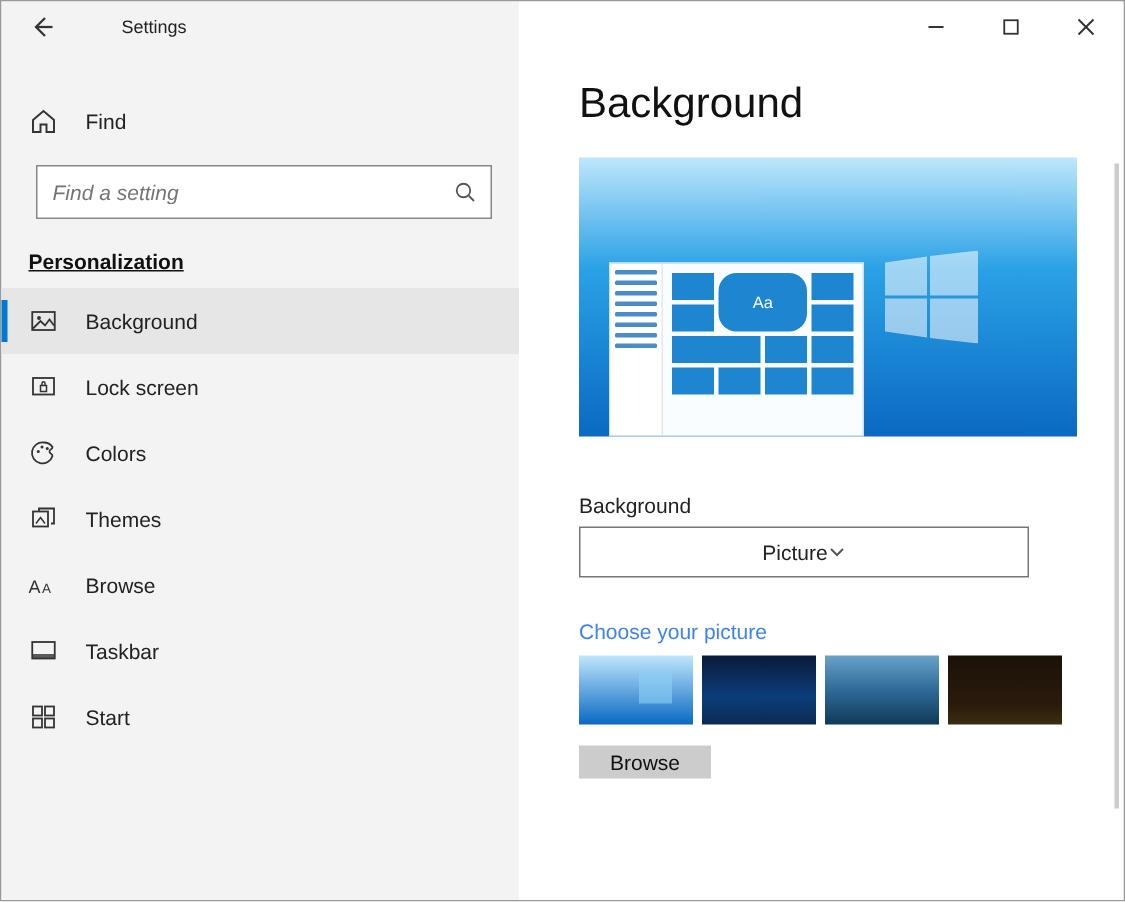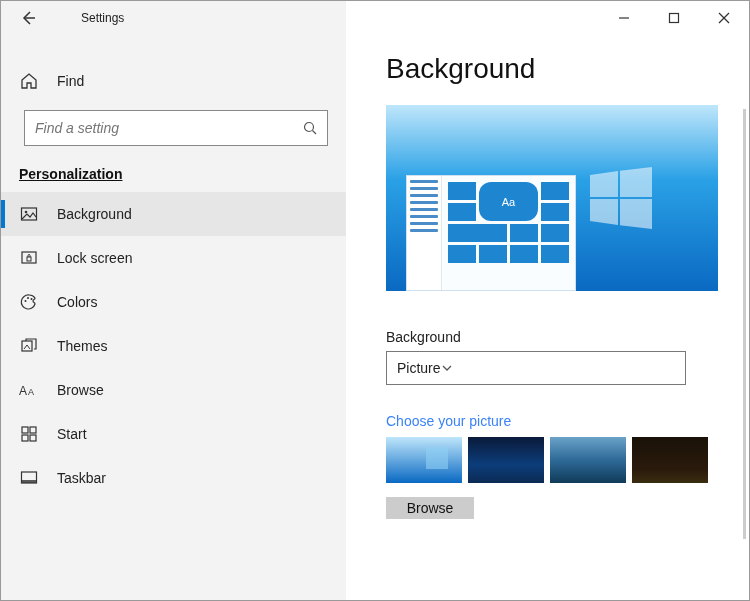--- a/index.html
+++ b/index.html
@@ -70,21 +70,21 @@
   .mock-left div { height:3px; background:#4a8cc7; border-radius:1px; }
   .mock-right { flex:1; padding:6px; display:grid; grid-template-columns:repeat(4,1fr); grid-auto-rows:18px; gap:3px; }
   .tile { background:#1e86d1; }
   .tile.big { grid-column:span 2; grid-row:span 2; display:flex; align-items:center; justify-content:center; color:#fff; font-size:11px;border-radius:12px; }
   .tile.wide { grid-column:span 2; }
   .scroll-ind { position:absolute; right:3px; top:108px; width:3px; height:430px; background:#ccc; }
 
   .field-label { font-size:14px; color:#222; margin:38px 0 0 40px; }
   .dropdown {
     margin:6px 0 0 40px; width:300px; height:34px; border:1px solid #777; background:#fff;
-    display:flex; align-items:center; padding:0 10px; cursor:pointer; justify-content:flex-start;
+    display:flex; align-items:center; padding:0 10px; cursor:pointer; justify-content:center;
   }
   .dropdown .val { font-size:14px; color:#222; }
   .dropdown .chev { color:#555; }
   .thumbs-label { font-size:14px; color:#3b82f6; margin:28px 0 0 40px; }
   .thumbs { display:flex; gap:6px; margin:8px 0 0 40px; }
   .thumb { width:76px; height:46px; cursor:pointer; }
   .t1 { background: linear-gradient(180deg,#bfe6fb 0%, #0a69c2 100%); position:relative; }
   .t1::after { content:""; position:absolute; right:14px; top:10px; width:22px; height:22px; background:
     linear-gradient(#8fd0f5,#8fd0f5); -webkit-mask: none; opacity:.6; }
   .t2 { background: linear-gradient(180deg,#0a1a3a 0%, #0c3d7a 60%, #0b2a54 100%); }
@@ -180,36 +180,36 @@
           <svg width="20" height="18" viewBox="0 0 20 18">
               <text x="0" y="14" font-size="12" font-family="Segoe UI" fill="#333">A</text>
               <text x="9" y="14" font-size="9" font-family="Segoe UI" fill="#333">A</text>
             </svg>
         </span>
         <span class="label">Browse</span>
       </div>
       <div class="nav-item">
         <span class="icon">
           <svg width="18" height="18" viewBox="0 0 18 18">
+              <rect x="1.5" y="3" width="15" height="11" stroke="#333" fill="none" stroke-width="1.2"></rect>
+              <rect x="1.5" y="11" width="15" height="3" fill="#333" opacity="0.8"></rect>
+            </svg>
+        </span>
+        <span class="label">Taskbar</span>
+      </div>
+      <div class="nav-item">
+        <span class="icon">
+          <svg width="18" height="18" viewBox="0 0 18 18">
               <rect x="2" y="2" width="6" height="6" fill="none" stroke="#333" stroke-width="1.2"></rect>
               <rect x="10" y="2" width="6" height="6" fill="none" stroke="#333" stroke-width="1.2"></rect>
               <rect x="2" y="10" width="6" height="6" fill="none" stroke="#333" stroke-width="1.2"></rect>
               <rect x="10" y="10" width="6" height="6" fill="none" stroke="#333" stroke-width="1.2"></rect>
             </svg>
         </span>
         <span class="label">Start</span>
-      </div>
-      <div class="nav-item">
-        <span class="icon">
-          <svg width="18" height="18" viewBox="0 0 18 18">
-              <rect x="1.5" y="3" width="15" height="11" stroke="#333" fill="none" stroke-width="1.2"></rect>
-              <rect x="1.5" y="11" width="15" height="3" fill="#333" opacity="0.8"></rect>
-            </svg>
-        </span>
-        <span class="label">Taskbar</span>
       </div>
     </div>
   </div>
 
   <div class="main">
     <div class="win-controls">
       <span class="ctrl">
         <svg width="12" height="12" viewBox="0 0 12 12">
             <line x1="1" y1="6" x2="11" y2="6" stroke="#333" stroke-width="1.2"></line>
           </svg>

